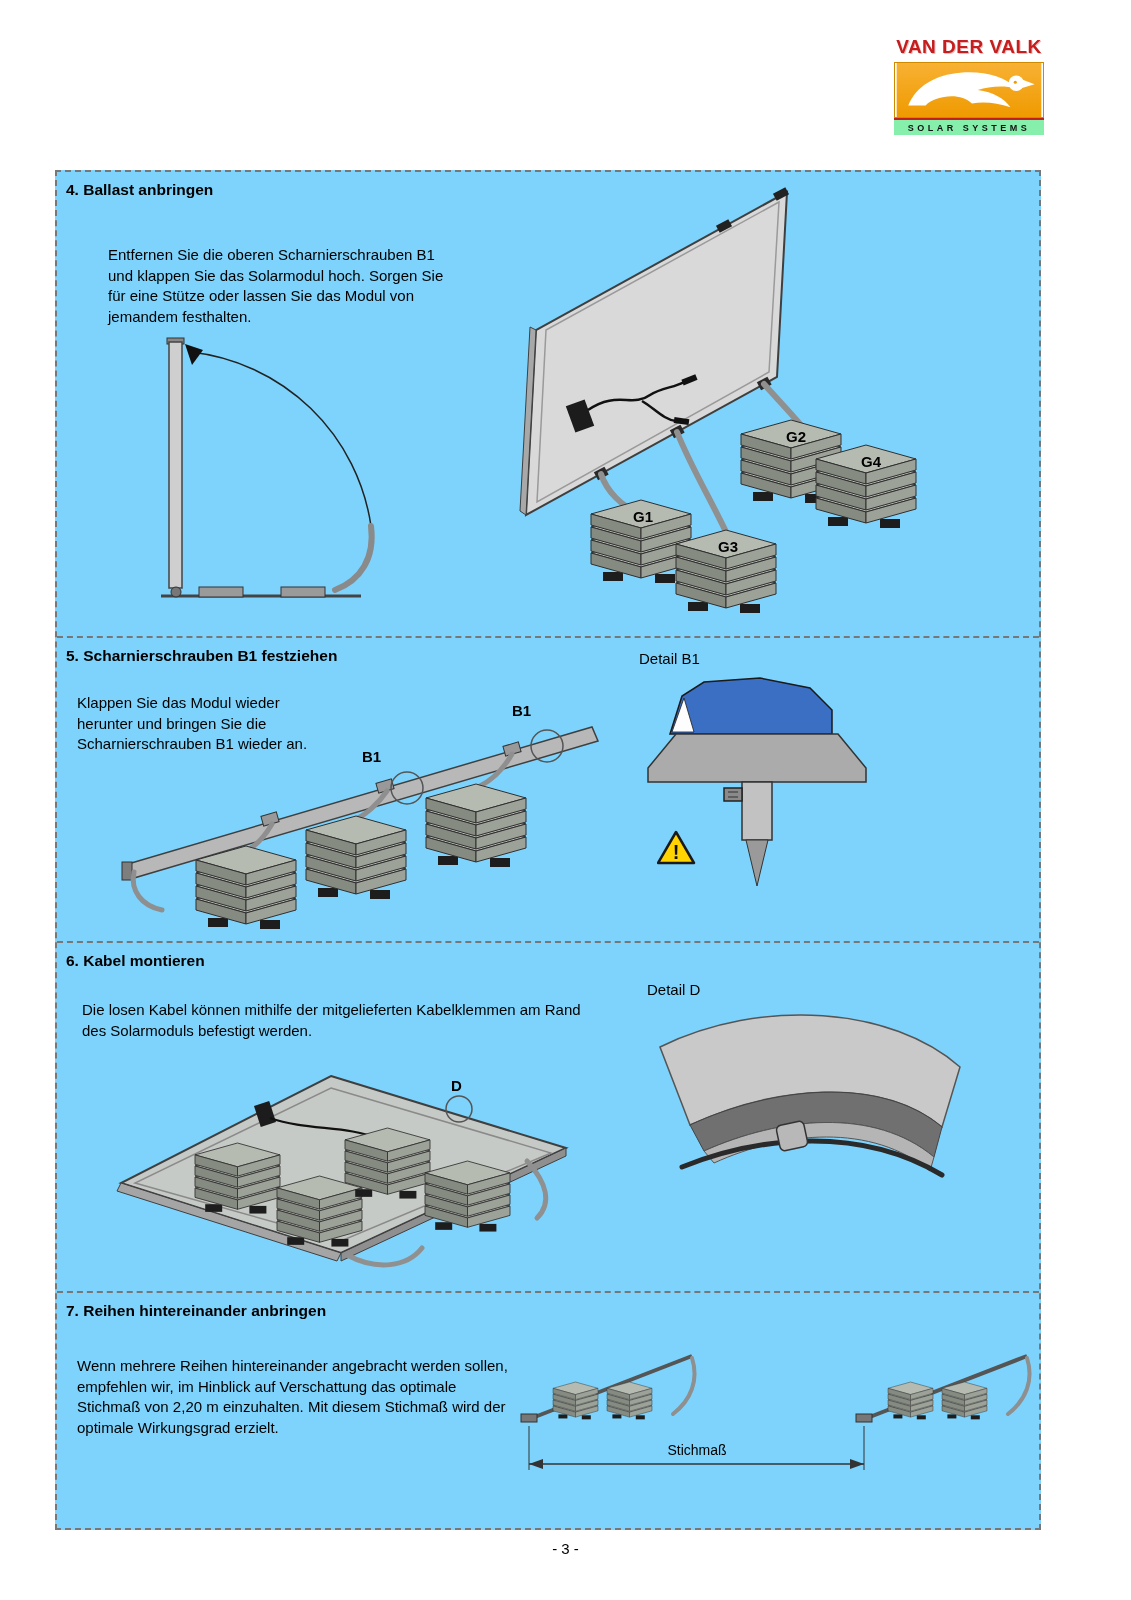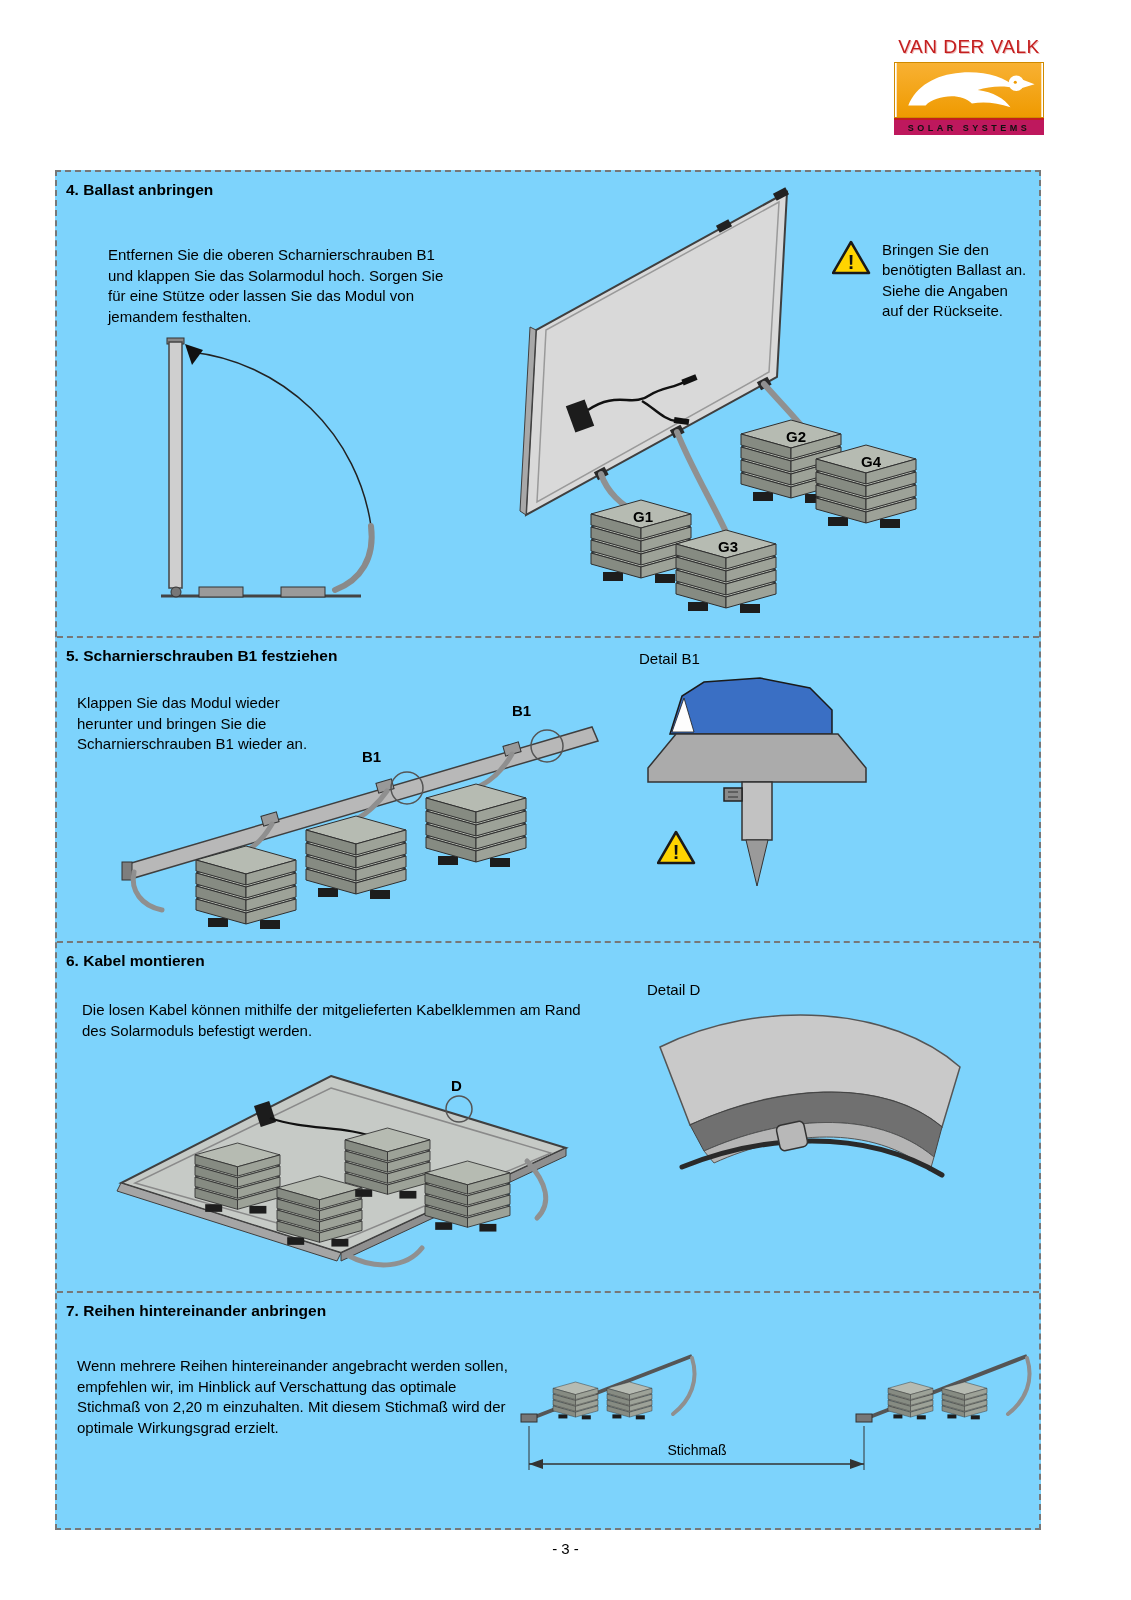--- a/index.html
+++ b/index.html
@@ -1,24 +1,24 @@
 <!DOCTYPE html>
 <html><head>
 <meta charset="utf-8">
 <style>
   html,body{margin:0;padding:0}
   body{width:1131px;height:1600px;background:#fff;font-family:"Liberation Sans",sans-serif;color:#000;position:relative;overflow:hidden}
   svg text{font-family:"Liberation Sans",sans-serif}
 
   .logo{position:absolute;top:36px;left:893px;width:152px;text-align:center}
-  .logo-brand{font-size:19px;font-weight:400;color:#c41e1e;letter-spacing:.5px;white-space:nowrap;
+  .logo-brand{font-size:19px;font-weight:700;color:#c41e1e;letter-spacing:.5px;white-space:nowrap;
               text-shadow:1px 1px 0 rgba(196,30,30,.3);margin-bottom:4px}
   .logo-box{width:150px;height:56px;margin:0 auto;line-height:0;border:1px solid #d08a00;box-sizing:border-box}
   .logo-tagline{width:150px;margin:0 auto;border-top:2px solid #c41e1e;font-size:9px;font-weight:bold;
-                letter-spacing:3.5px;padding:3px 0 2px;color:#111;background:#be185d;box-sizing:border-box}
+                letter-spacing:3.5px;padding:3px 0 2px;color:#111;background:#86efac;box-sizing:border-box}
 
   .content{position:absolute;left:55px;top:170px;width:986px;height:1360px;border:2px dashed #777;box-sizing:border-box;background:#7dd3fc}
   .sec{position:relative;box-sizing:border-box;width:100%}
   #sec4{height:466px;border-bottom:2px dashed #777}
   #sec5{height:305px;border-bottom:2px dashed #777}
   #sec6{height:350px;border-bottom:2px dashed #777}
   #sec7{height:231px}
   .sec-title{font-size:15.5px;font-weight:bold;margin:0;padding:9px 0 0 9px}
   .body-text{font-size:15px;line-height:1.38;position:absolute;margin:11px}
   .detail-title{position:absolute;font-size:15px;font-weight:normal;margin:0}
@@ -127,26 +127,20 @@
         <use href="#stack4" x="99" y="320"></use>
         <use href="#stack4" x="249" y="240"></use>
         <use href="#stack4" x="184" y="350"></use>
         <use href="#stack4" x="324" y="265"></use>
         <text x="141" y="342" font-size="15" font-weight="bold">G1</text>
         <text x="294" y="262" font-size="15" font-weight="bold">G2</text>
         <text x="226" y="372" font-size="15" font-weight="bold">G3</text>
         <text x="369" y="287" font-size="15" font-weight="bold">G4</text>
       </svg>
 
-      <div class="warn" style="left:775px;top:68px;width:208px">
-        <svg width="40" height="38" viewBox="0 0 40 38">
-            <use href="#warn-triangle"></use>
-          </svg>
-        <p style="width:150px">Bringen Sie den benötigten Ballast an. Siehe die Angaben auf der Rückseite.</p>
-      </div>
     </section>
 
     <section class="sec" id="sec5">
       <h2 class="sec-title">5. Scharnierschrauben B1 festziehen</h2>
       <p class="body-text" style="left:9px;top:44px;width:245px">Klappen Sie das Modul wieder herunter und bringen Sie die Scharnierschrauben B1 wieder an.</p>
       <h3 class="detail-title" style="left:582px;top:12px">Detail B1</h3>
 
       <svg class="abs" style="left:55px;top:58px" width="570" height="240" viewBox="0 0 570 240">
         <polygon points="16,168 480,31 486,45 22,182" fill="#b8b8b8" stroke="#3f3f3f" stroke-width="1.5"></polygon>
         <rect x="10" y="166" width="10" height="18" fill="#7e7e7e" stroke="#333" stroke-width="1"></rect>

